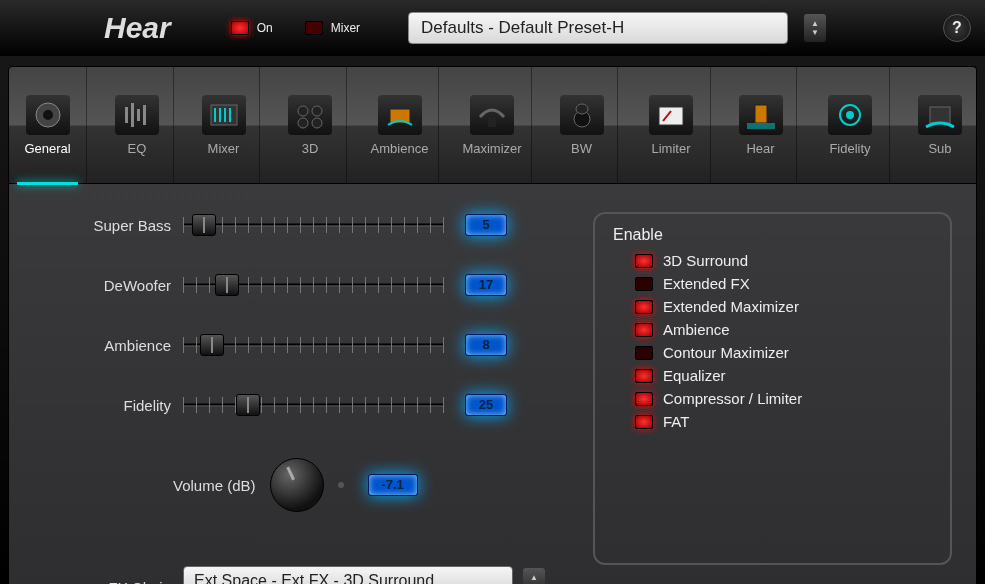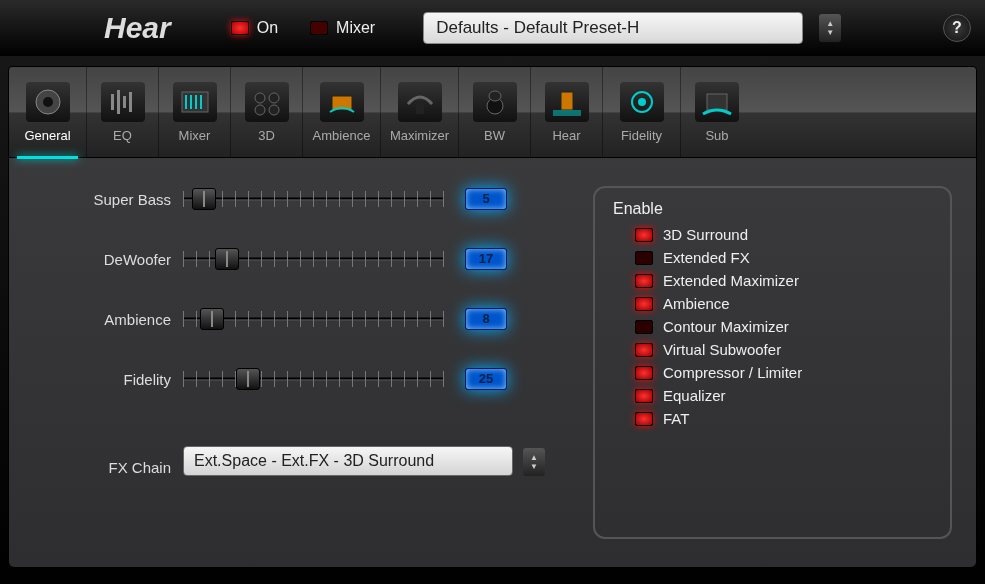--- a/index.html
+++ b/index.html
@@ -27,21 +27,21 @@
   margin-right: 42px;
 }
 .led-toggle { display: flex; align-items: center; gap: 8px; }
 .led {
   width: 18px; height: 14px;
   border: 1px solid #000;
   border-radius: 2px;
   background: #450000;
 }
 .led.on { background: radial-gradient(#ff3030,#b00000); box-shadow: 0 0 6px #f00; }
-.led-label { font-size: 16px; color: #eee; }
+.led-label { font-size: 12px; color: #eee; }
 .preset-select {
   flex: 1;
   margin-left: 30px;
   max-width: 380px;
   height: 32px;
   background: linear-gradient(#f6f6f6,#d9d9d9);
   border: 1px solid #888;
   border-radius: 4px;
   display: flex;
   align-items: center;
@@ -67,21 +67,22 @@
   font-size: 16px;
   display: flex; align-items: center; justify-content: center;
   margin-left: auto;
 }
 .tabbar {
   margin: 10px 8px 0 8px;
   background: linear-gradient(#444 0%, #555 50%, #333 51%, #222 100%);
   border: 1px solid #000;
   border-radius: 4px 4px 0 0;
   display: flex;
-  height: 92px;
+  height: 118px;
+  justify-content: space-between;
 }
 .tab {
   flex: 0 0 72px;
   display: flex;
   flex-direction: column;
   align-items: center;
   justify-content: center;
   gap: 6px;
   cursor: pointer;
   border-right: 1px solid rgba(0,0,0,.4);
@@ -270,20 +271,29 @@
       <span class="tab-label">Maximizer</span>
     </div>
     <div class="tab">
       <div class="tab-icon">
         <svg class="icon-svg" viewBox="0 0 36 32">
           <circle cx="18" cy="20" r="8" fill="#111" stroke="#666"></circle>
           <ellipse cx="18" cy="10" rx="6" ry="5" fill="#222" stroke="#666"></ellipse>
         </svg>
       </div>
       <span class="tab-label">BW</span>
+    </div>
+    <div class="tab wide">
+      <div class="tab-icon">
+        <svg class="icon-svg" viewBox="0 0 36 32">
+          <rect x="6" y="8" width="24" height="18" fill="#eee" stroke="#333"></rect>
+          <path d="M10 22 L18 12" stroke="#c00" stroke-width="2"></path>
+        </svg>
+      </div>
+      <span class="tab-label">Limiter</span>
     </div>
     <div class="tab">
       <div class="tab-icon">
         <svg class="icon-svg" viewBox="0 0 36 32">
           <rect x="12" y="6" width="12" height="18" fill="#c70" stroke="#222"></rect>
           <rect x="4" y="24" width="28" height="6" fill="#0cc" opacity=".5"></rect>
         </svg>
       </div>
       <span class="tab-label">Hear</span>
     </div>
@@ -420,20 +430,26 @@
           <div class="tick" style="left:80%"></div>
           <div class="tick" style="left:85%"></div>
           <div class="tick" style="left:90%"></div>
           <div class="tick" style="left:95%"></div>
           <div class="tick" style="left:100%"></div>
           <div class="thumb" style="left:25%"></div>
         </div>
       <div class="readout">25</div>
     </div>
 
+    <div class="volume-row">
+      <span class="slider-label" style="width:auto">Volume (dB)</span>
+      <div class="knob"></div>
+      <div class="dot"></div>
+      <div class="readout" style="width:50px">-7.1</div>
+    </div>
 
     <div class="fx-row">
       <span class="slider-label">FX Chain</span>
       <div class="fxchain">
         <span>Ext.Space - Ext.FX - 3D Surround</span>
       </div>
       <div class="preset-arrows">
         <span>▲</span>
         <span>▼</span>
       </div>
@@ -458,29 +474,25 @@
         <div class="enable-item">
           <div class="checkbox on"></div>
           <span class="enable-label">Ambience</span>
         </div>
         <div class="enable-item">
           <div class="checkbox"></div>
           <span class="enable-label">Contour Maximizer</span>
         </div>
         <div class="enable-item">
           <div class="checkbox on"></div>
-          <span class="enable-label">Virtual Subwoofer</span>
+          <span class="enable-label">Equalizer</span>
         </div>
         <div class="enable-item">
           <div class="checkbox on"></div>
           <span class="enable-label">Compressor / Limiter</span>
         </div>
         <div class="enable-item">
           <div class="checkbox on"></div>
-          <span class="enable-label">Equalizer</span>
-        </div>
-        <div class="enable-item">
-          <div class="checkbox on"></div>
           <span class="enable-label">FAT</span>
         </div>
       </div>
   </div>
 </div>
 
 </body></html>

